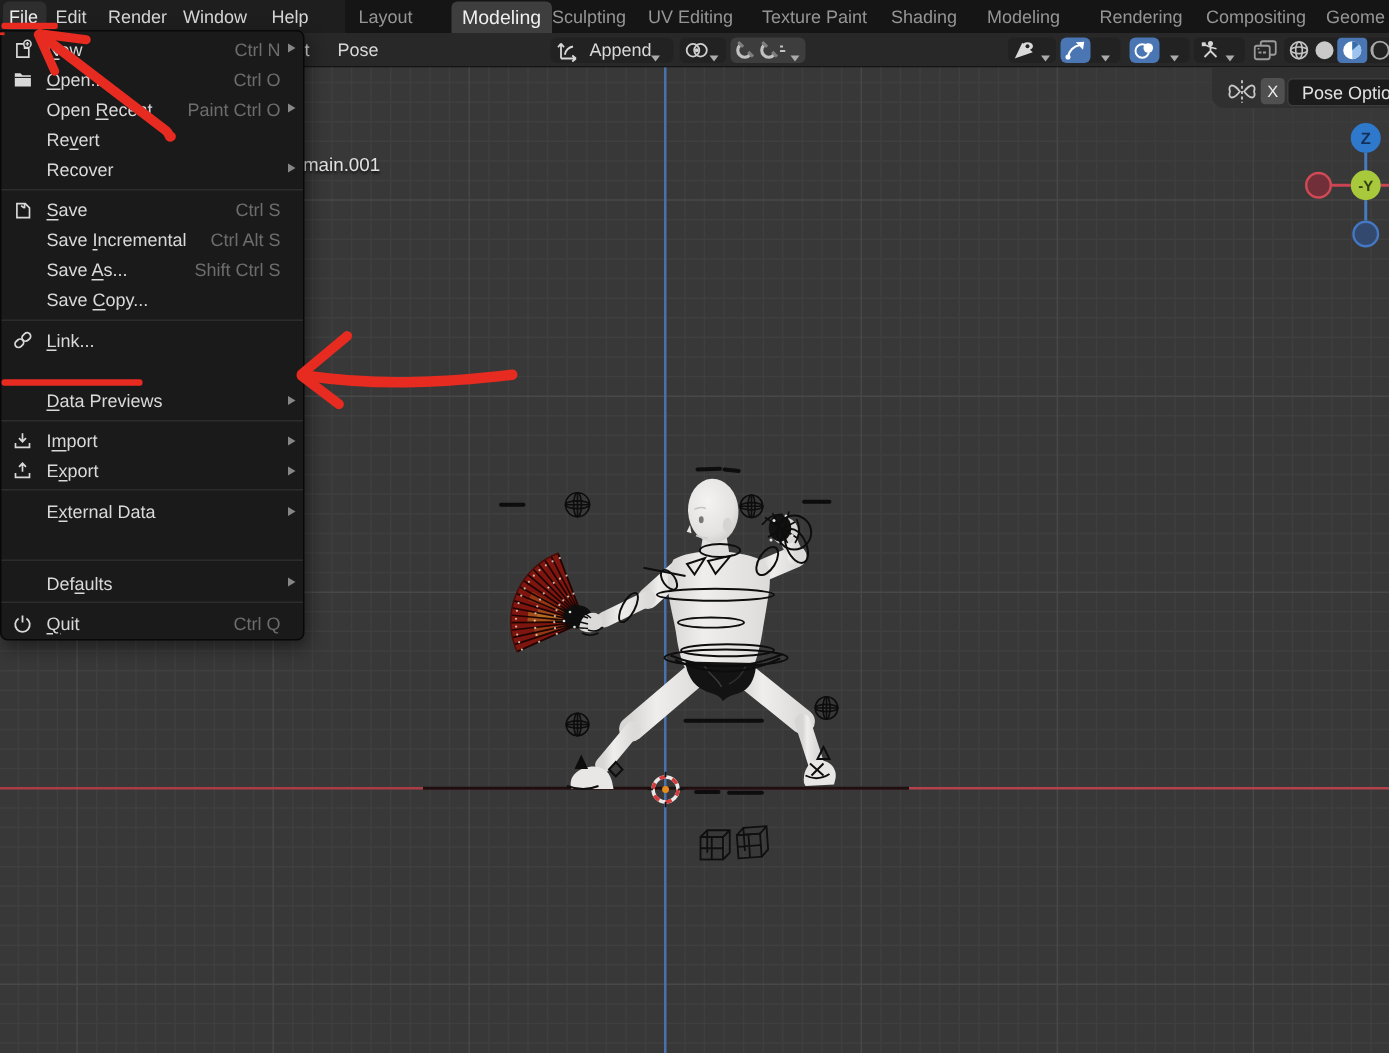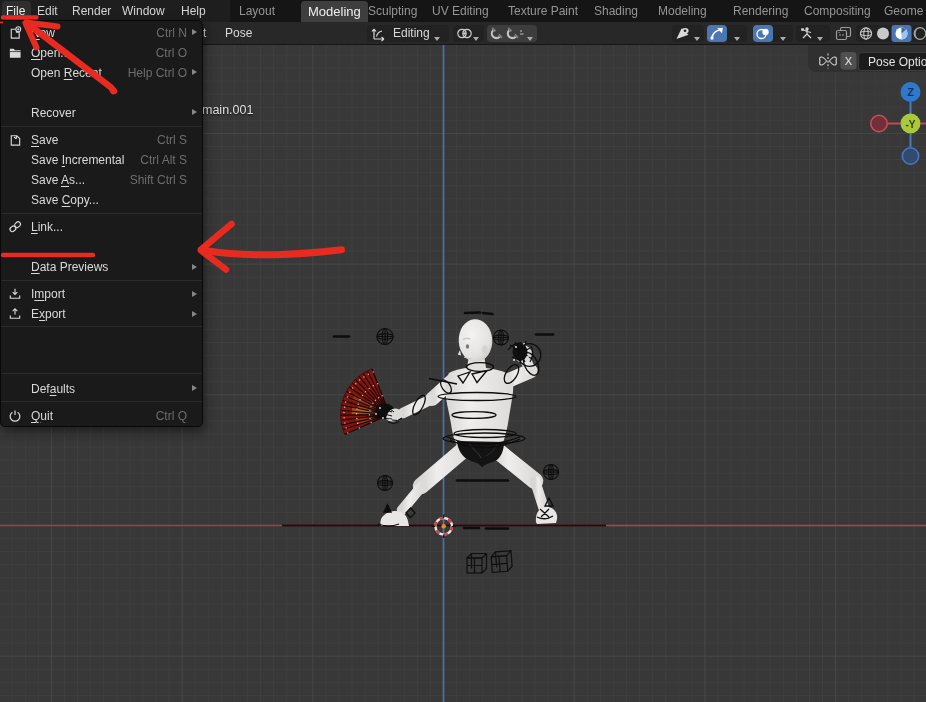--- a/index.html
+++ b/index.html
@@ -251,21 +251,21 @@
 <div id="row2">
     <div class="r2t" style="left:203px">t</div>
     <div class="r2t" style="left:225px">Pose</div>
     <div class="wdg" style="left:367px;width:82px"></div>
     <svg class="abs" style="left:371px;top:3px;z-index:2" width="17" height="17" viewBox="0 0 17 17">
 <g stroke="#d8d8d8" stroke-width="1.2" fill="none">
 <path d="M3 14 L3 4 M3 14 L13 14 M3 4 l-2 2.5 M3 4 l2 2.5 M13 14 l-2.5 -2 M13 14 l-2.5 2"></path>
 <path d="M5.5 11.5 A7 7 0 0 1 11 6"></path>
       </g>
     </svg>
-    <div class="r2t" style="left:393px;z-index:2">Editing</div>
+    <div class="r2t" style="left:393px;z-index:2">Append</div>
     <div style="position:absolute;top:15px;left:434px;width:0;height:0;border-left:3.5px solid transparent;border-right:3.5px solid transparent;border-top:4.5px solid #ababab;z-index:2"></div>
     <div class="wdg" style="left:453px;width:31px"></div>
     <svg class="abs" style="left:456px;top:3px;z-index:2" width="17" height="17" viewBox="0 0 17 17">
 <g stroke="#d0d0d0" stroke-width="1.2" fill="none">
         <circle cx="6" cy="8.5" r="4.2"></circle>
         <circle cx="11" cy="8.5" r="4.2"></circle>
       </g>
 <circle cx="8.5" cy="8.5" r="1.3" fill="#d0d0d0"></circle>
     </svg>
     <div style="position:absolute;top:15px;left:473px;width:0;height:0;border-left:3.5px solid transparent;border-right:3.5px solid transparent;border-top:4.5px solid #ababab;z-index:2"></div>
@@ -363,22 +363,25 @@
     <div class="mi" style="top:21.6px">
       <svg class="ico" viewBox="0 0 14 15">
         <path d="M1.5 3 h4 l1.5 1.5 h6 V12.5 H1.5 Z" fill="#d9d9d9"></path>
         <path d="M1.5 6 h12" stroke="#1a1a1a" stroke-width="0.8"></path>
       </svg>
       <div class="lbl"><u>O</u>pen...</div>
       <div class="sc" style="right:15px">Ctrl O</div>
     </div>
     <div class="mi" style="top:41.7px">
       <div class="lbl">Open <u>R</u>ecent</div>
-      <div class="sc" style="right:15px">Help Ctrl O</div>
-      <div class="arr"></div>
+      <div class="sc" style="right:15px">Paint Ctrl O</div>
+      <div class="arr"></div>
+    </div>
+    <div class="mi" style="top:61.8px">
+      <div class="lbl">Re<u>v</u>ert</div>
     </div>
     <div class="mi" style="top:81.9px">
       <div class="lbl">Recover</div>
       <div class="arr"></div>
     </div>
     <div class="sep" style="top:105px"></div>
     <div class="mi" style="top:109px">
       <svg class="ico" viewBox="0 0 14 15">
         <g stroke="#d9d9d9" stroke-width="1.2" fill="none">
           <path d="M3 3 h6 l3 3 v7 H3 Z"></path>
@@ -428,20 +431,24 @@
       <svg class="ico" viewBox="0 0 14 15">
         <g stroke="#d9d9d9" stroke-width="1.2" fill="none">
           <path d="M7 2 v6 M4.5 5.5 L7 8 L9.5 5.5"></path>
           <path d="M2 9 v3 h10 V9"></path>
         </g>
       </svg>
       <div class="lbl">I<u>m</u>port</div>
       <div class="arr"></div>
     </div>
     <div class="sep" style="top:304.7px"></div>
+    <div class="mi" style="top:310px">
+      <div class="lbl">E<u>x</u>ternal Data</div>
+      <div class="arr"></div>
+    </div>
     <div class="sep" style="top:352px"></div>
     <div class="mi" style="top:357.5px">
       <div class="lbl">Def<u>a</u>ults</div>
       <div class="arr"></div>
     </div>
     <div class="sep" style="top:380.4px"></div>
     <div class="mi" style="top:384.5px">
       <svg class="ico" viewBox="0 0 14 15">
         <g stroke="#d9d9d9" stroke-width="1.3" fill="none">
           <path d="M4.2 3.5 a5.2 5.2 0 1 0 5.6 0"></path>

